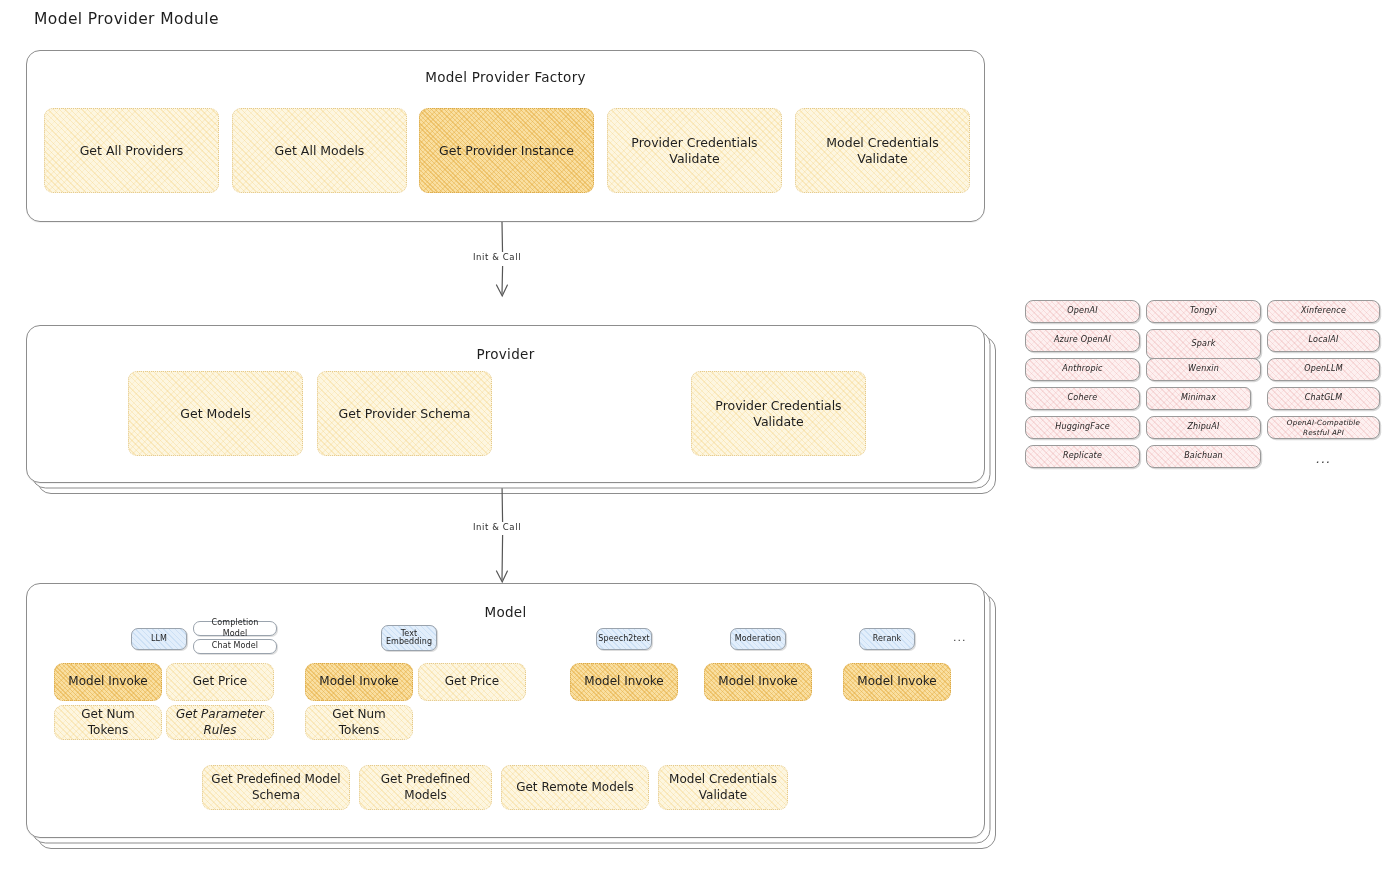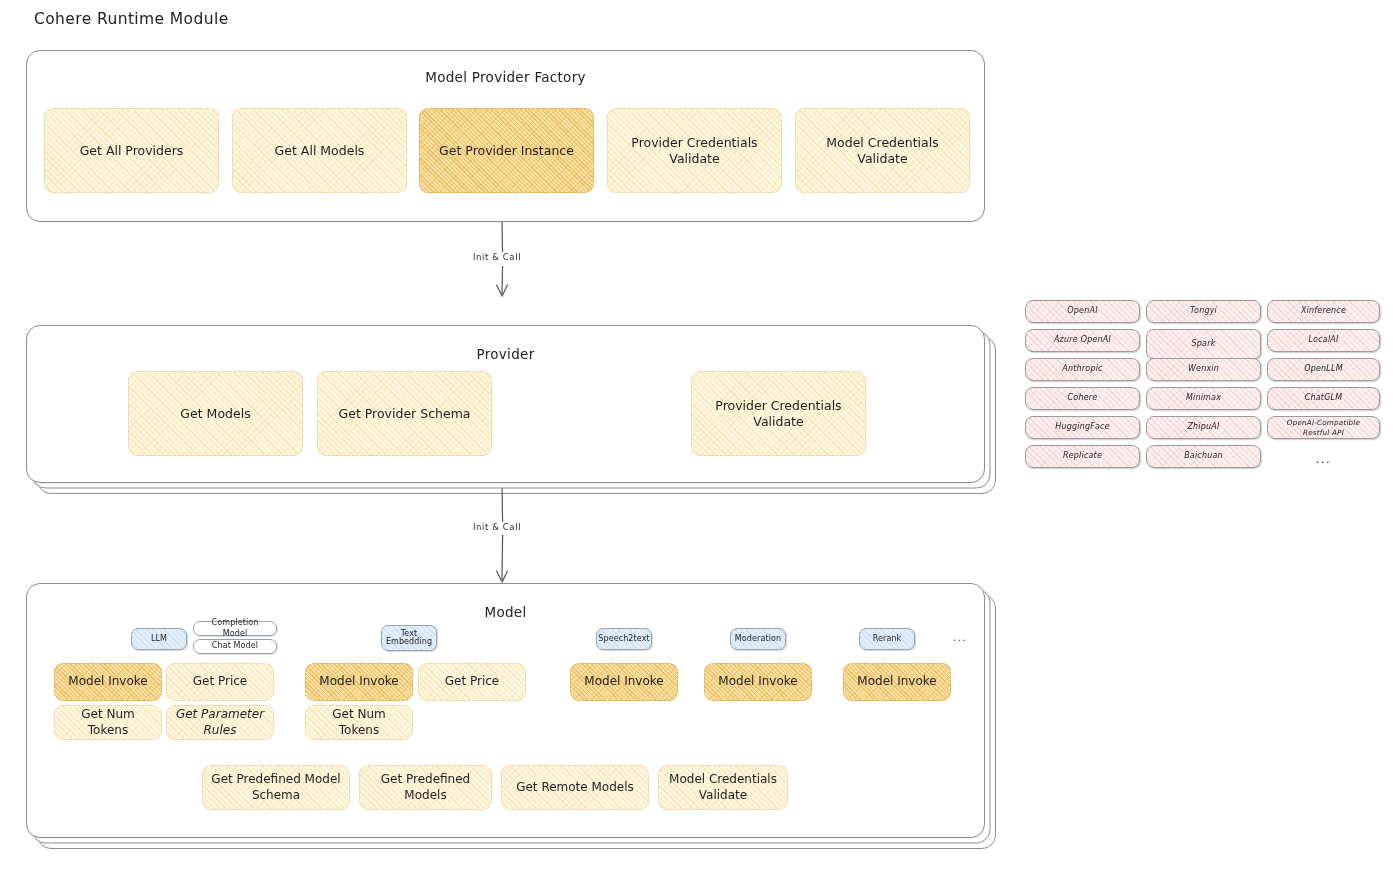--- a/index.html
+++ b/index.html
@@ -92,21 +92,21 @@
   .arrow-label{
     position:absolute;font-size:8.5px;color:#2a2a2a;letter-spacing:.6px;
     white-space:nowrap;background:#fff;padding:0 3px;
   }
 </style>
 </head>
 <body>
 
 <div class="canvas">
 
-  <div id="diagram-title">Cohere Runtime Module</div>
+  <div id="diagram-title">Model Provider Module</div>
 
   <div class="panel" style="left:26px;top:50px;width:959px;height:172px;">
     <div class="sheet s0"></div>
     <div class="inner">
       <div class="panel-title" style="top:19px;">Model Provider Factory</div>
 
       <div class="node amber" style="left:206px;top:58px;width:175px;height:85px;font-size:12.5px;">Get All Models</div>
 
       <div class="node amber" style="left:18px;top:58px;width:175px;height:85px;font-size:12.5px;">Get All Providers</div>
 
@@ -147,21 +147,21 @@
     <div class="node rose" style="left:0px;top:0px;width:115px;height:23px;">OpenAI</div>
     <div class="node rose" style="left:0px;top:29px;width:115px;height:23px;">Azure OpenAI</div>
     <div class="node rose" style="left:0px;top:58px;width:115px;height:23px;">Anthropic</div>
     <div class="node rose" style="left:0px;top:87px;width:115px;height:23px;">Cohere</div>
     <div class="node rose" style="left:0px;top:116px;width:115px;height:23px;">HuggingFace</div>
     <div class="node rose" style="left:0px;top:145px;width:115px;height:23px;">Replicate</div>
 
     <div class="node rose" style="left:121px;top:0px;width:115px;height:23px;">Tongyi</div>
     <div class="node rose" style="left:121px;top:29px;width:115px;height:30px;border-radius:7px;">Spark</div>
     <div class="node rose" style="left:121px;top:58px;width:115px;height:23px;">Wenxin</div>
-    <div class="node rose" style="left:121px;top:87px;width:115px;height:23px;">Minimax</div>
+    <div class="node rose" style="left:121px;top:87px;width:105px;height:23px;border-radius:6px;">Minimax</div>
     <div class="node rose" style="left:121px;top:116px;width:115px;height:23px;">ZhipuAI</div>
     <div class="node rose" style="left:121px;top:145px;width:115px;height:23px;">Baichuan</div>
 
     <div class="node rose" style="left:242px;top:0px;width:113px;height:23px;">Xinference</div>
     <div class="node rose" style="left:242px;top:29px;width:113px;height:23px;">LocalAI</div>
     <div class="node rose" style="left:242px;top:58px;width:113px;height:23px;">OpenLLM</div>
     <div class="node rose" style="left:242px;top:87px;width:113px;height:23px;">ChatGLM</div>
     <div class="node rose" style="left:242px;top:116px;width:113px;height:23px;font-size:7.2px;">OpenAI-Compatible Restful API</div>
     <div class="ellipsis" style="left:291px;top:151px;">...</div>
   </div>

